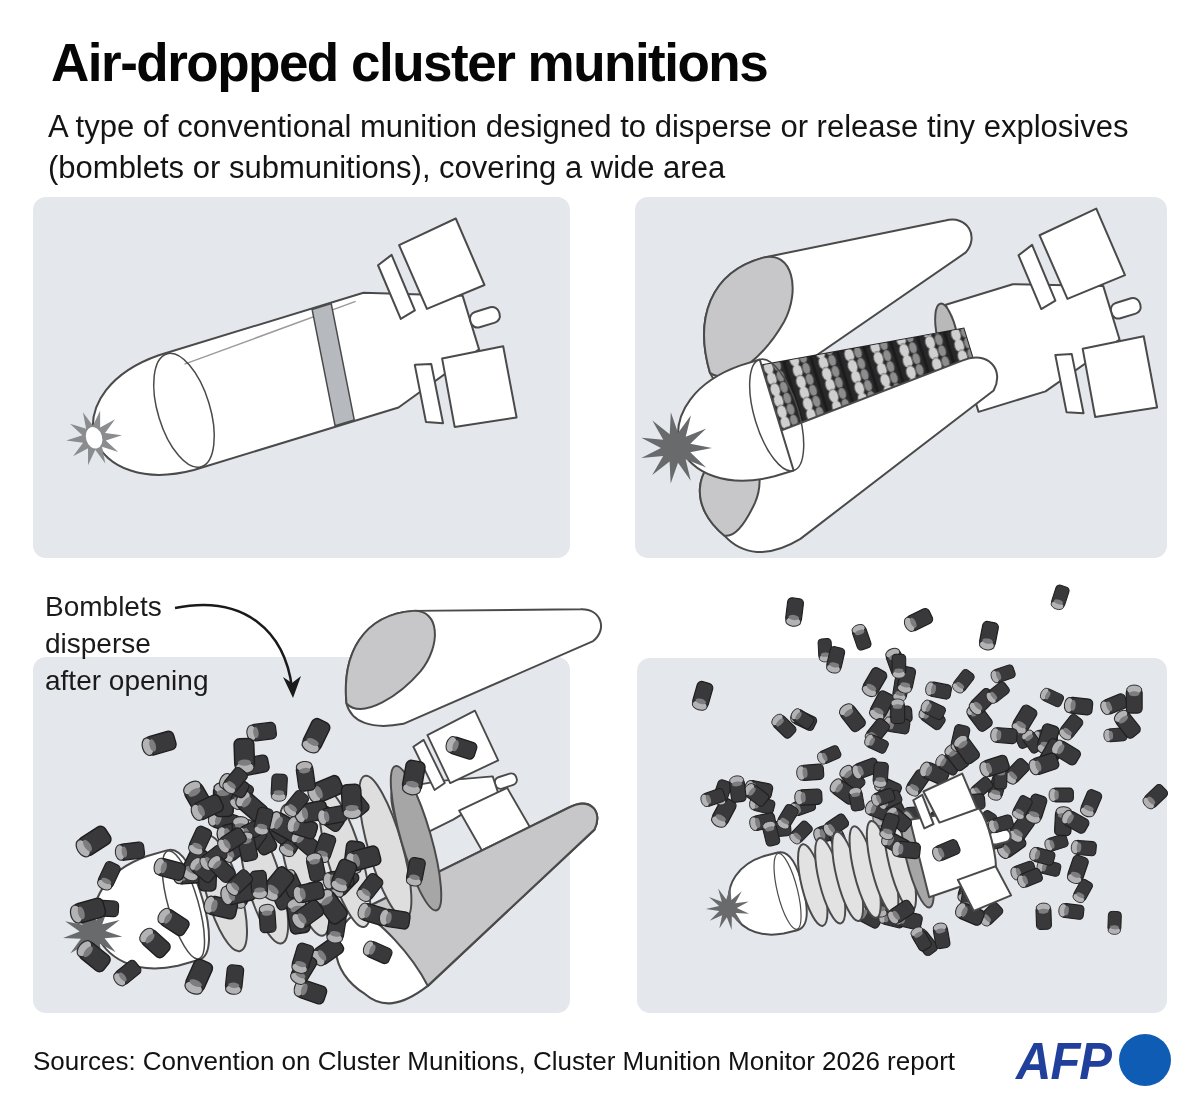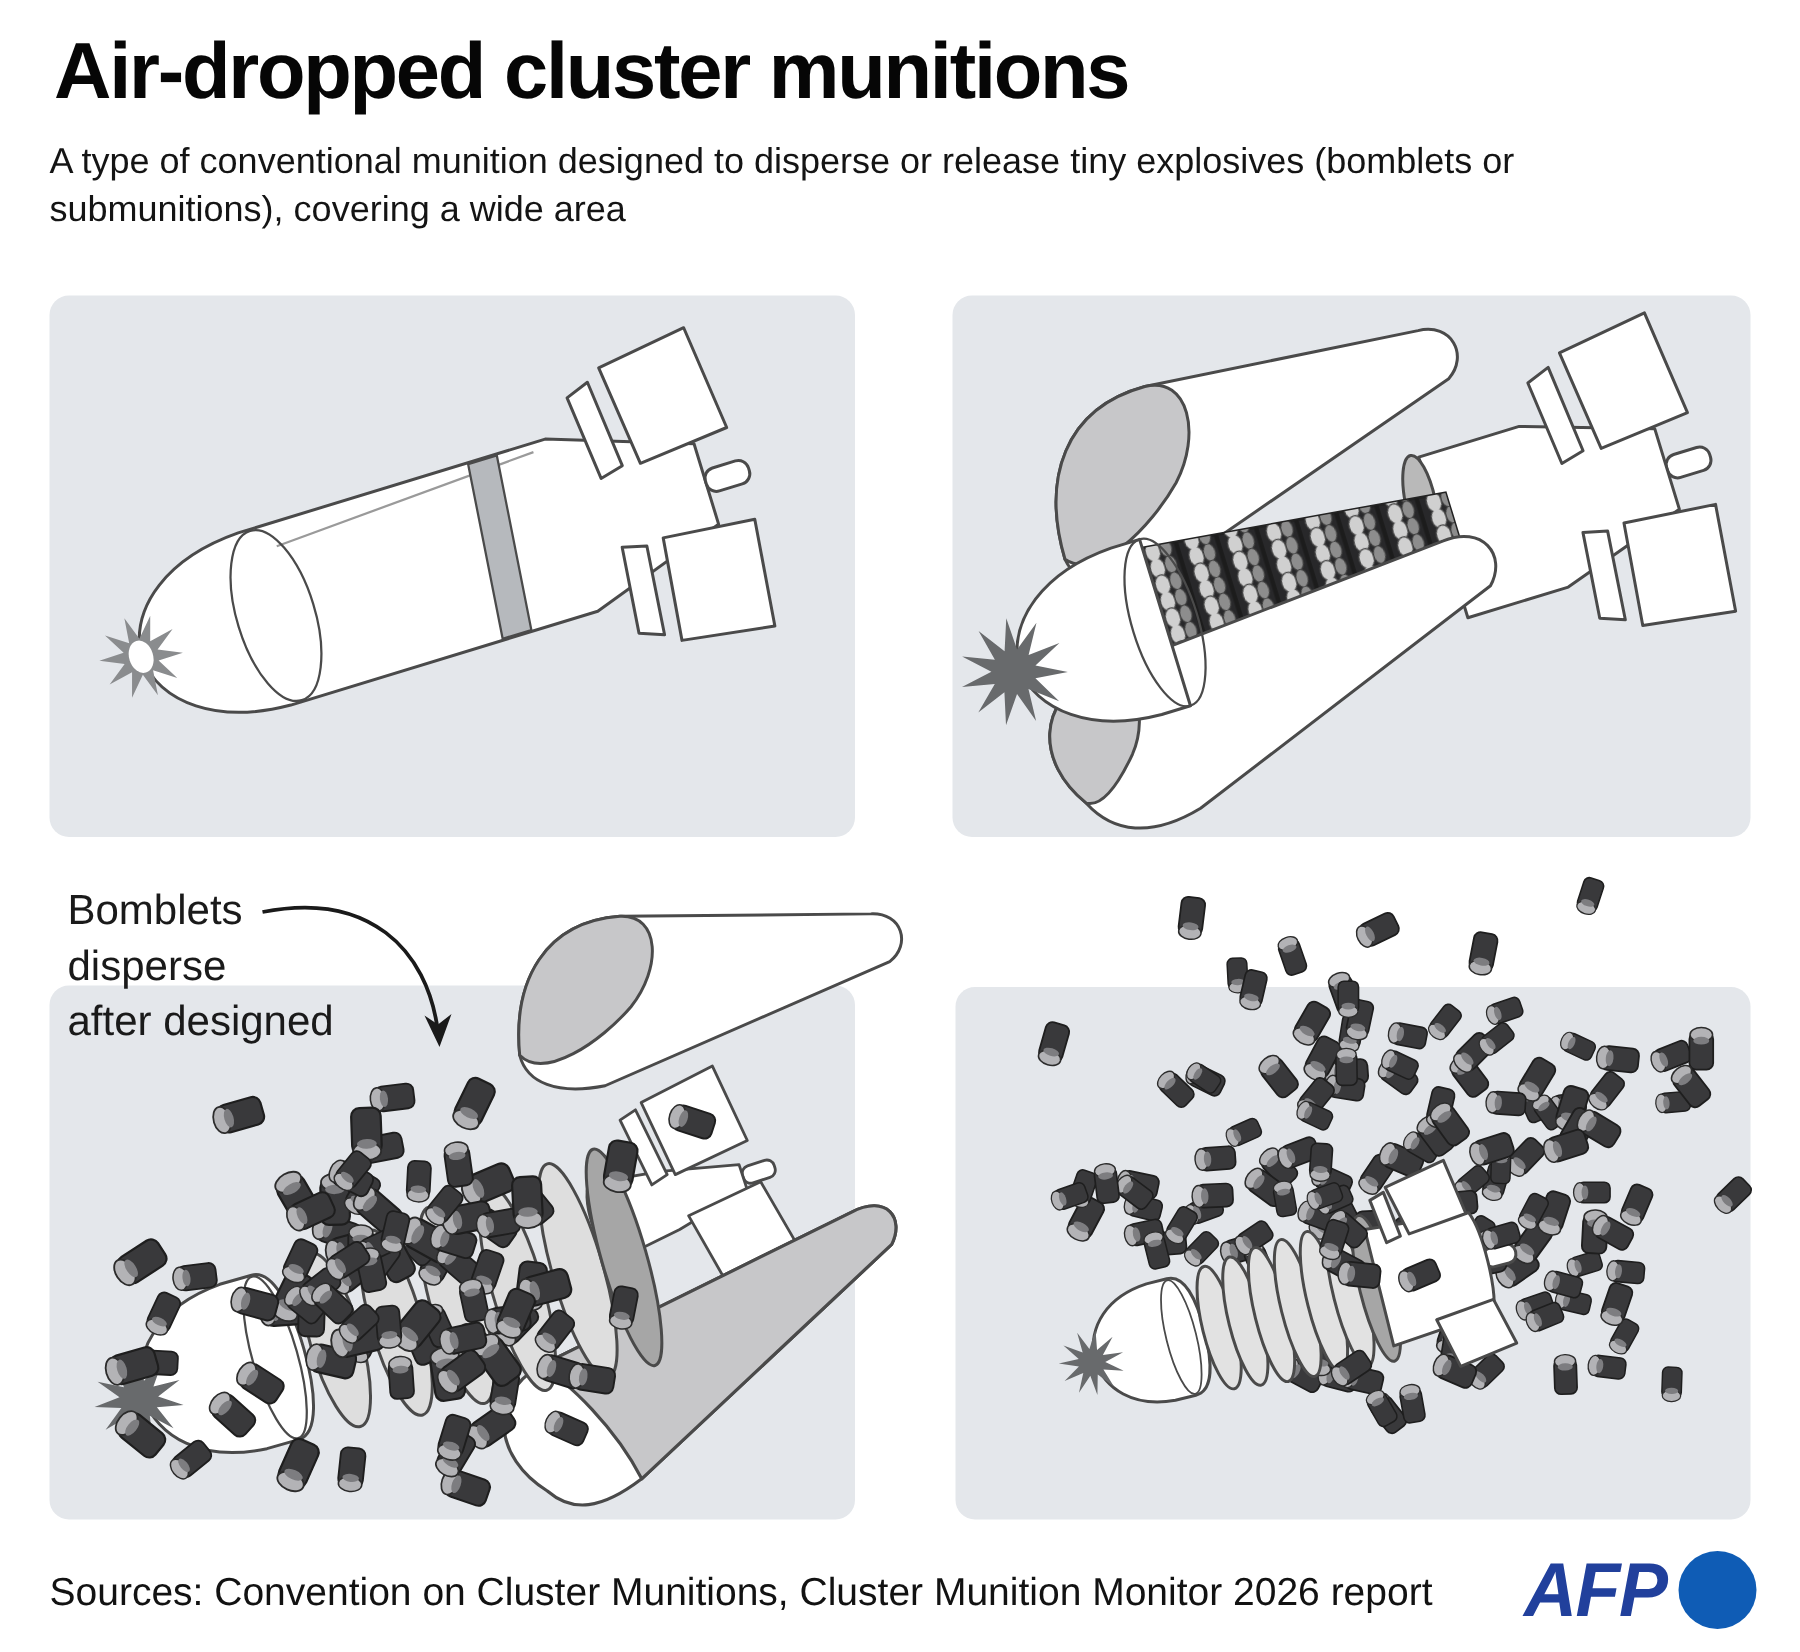--- a/index.html
+++ b/index.html
@@ -1,21 +1,21 @@
 <!DOCTYPE html>
 <html><head>
 <meta charset="utf-8">
 <style>
   html,body{margin:0;padding:0;background:#ffffff;}
   .canvas{position:relative;width:1200px;height:1101px;background:#ffffff;overflow:hidden;
           font-family:"Liberation Sans","DejaVu Sans",sans-serif;color:#111;}
   .title{position:absolute;left:33px;top:14px;font-size:53px;font-weight:700;
-         letter-spacing:-1.5px;color:#060606;margin:3px;}
-  .subtitle{position:absolute;left:33px;top:92px;width:1085px;font-size:24px;
-            line-height:1.32;color:#141414;margin:0;}
+         letter-spacing:-1.5px;color:#060606;margin:18px;}
+  .subtitle{position:absolute;left:33px;top:92px;width:1085px;font-size:31px;
+            line-height:1.32;color:#141414;margin:15px;}
   .panel{position:absolute;background:#e4e7eb;border-radius:13px;}
   #panel1{left:33px;top:197px;width:537px;height:361px;}
   #panel2{left:635px;top:197px;width:532px;height:361px;}
   #panel3{left:33px;top:657px;width:537px;height:356px;}
   #panel4{left:637px;top:658px;width:530px;height:355px;}
   svg.art{position:absolute;}
   #art1{left:33px;top:197px;}
   #art2{left:635px;top:197px;}
   #art3{left:33px;top:580px;}
   #art4{left:600px;top:555px;}
@@ -1291,21 +1291,21 @@
         <g transform="translate(289.5 270.7) rotate(-72) scale(0.92)">
           <rect x="-12" y="-8" width="25" height="16" rx="4.5" fill="#39393b" stroke="#1e1e1e" stroke-width="1.2"></rect>
           <ellipse cx="-10.5" cy="0" rx="4.8" ry="7.6" fill="#b3b3b6" stroke="#2c2c2c" stroke-width="1"></ellipse>
           <ellipse cx="-6.5" cy="0" rx="2.6" ry="5.4" fill="#7d7d80" stroke="none"></ellipse>
         </g>
       </g>
   </svg>
 
   <div class="annotation">Bomblets
 disperse
-after designed</div>
+after opening</div>
 
   <div class="footer">
     <div class="sources">Sources: Convention on Cluster Munitions, Cluster Munition Monitor 2026 report</div>
     <div class="afp-logo">
       <span class="afp-text" style="color: rgb(33, 64, 156);">AFP</span>
       <svg width="54" height="54" viewBox="0 0 54 54">
         <circle cx="27" cy="27" r="26" fill="#0f5cb5"></circle>
       </svg>
     </div>
   </div>

